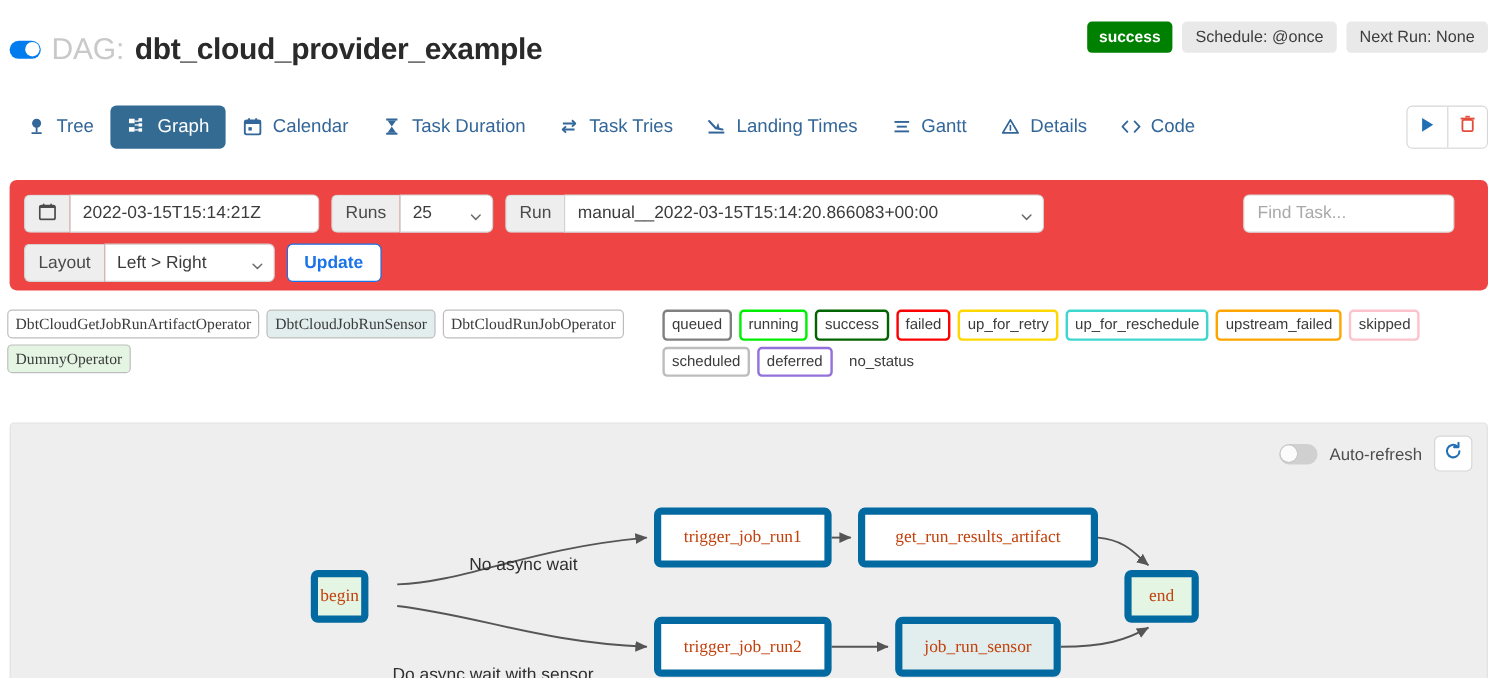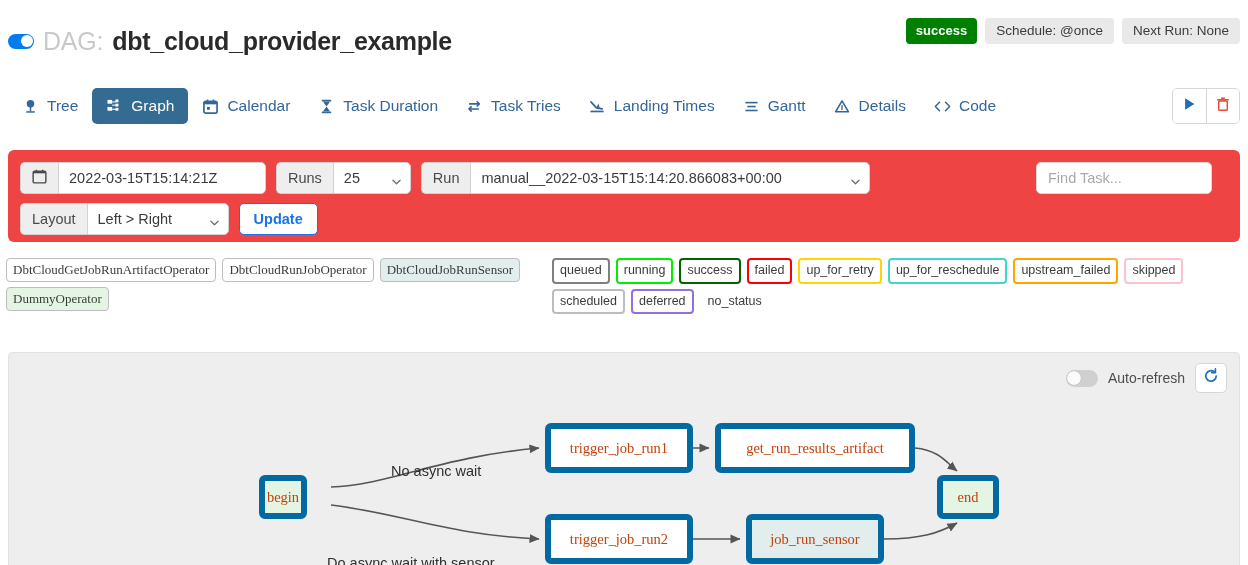--- a/index.html
+++ b/index.html
@@ -49,21 +49,21 @@
     padding: 5px 10px 6px;
   }
 
   
   .navbar {
     position: absolute; left: 0; top: 82px; width: 1248px; height: 48px;
     display: flex; align-items: center; padding: 0 8px;
   }
   .tabs { display: flex; align-items: center; gap: 0px; }
   .tab {
-    display: flex; align-items: flex-end; gap: 8px;
+    display: flex; align-items: flex-start; gap: 8px;
     padding: 9px 14px; border-radius: 5px;
     font-size: 15.5px; color: #336699; white-space: nowrap;
   }
   .tab.active { background: #336b93; color: #ffffff; }
   .tab .ico { display: flex; align-items: center; justify-content: center; width: 17px; height: 17px; flex: none; }
   .tab svg { display: block; }
 
   .nav-actions {
     position: absolute; right: 8px; top: 88px;
     display: flex; border: 1px solid #d6d6d6; border-radius: 5px; overflow: hidden;
@@ -372,22 +372,22 @@
       <div class="gap"></div>
       <div class="btn-outline">Update</div>
     </div>
 
     <div class="find-task">Find Task...</div>
   </div>
 
   <div class="legends">
     <div class="legend-ops legend-block">
       <span class="pill op">DbtCloudGetJobRunArtifactOperator</span>
+      <span class="pill op" style="background:#e2eeee">DbtCloudJobRunSensor</span>
       <span class="pill op">DbtCloudRunJobOperator</span>
-      <span class="pill op" style="background:#e2eeee">DbtCloudJobRunSensor</span>
       <span class="pill op" style="background:#e4f5e4">DummyOperator</span>
     </div>
 
     <div class="legend-states legend-block">
       <span class="pill state" style="border-color:#808080">queued</span>
       <span class="pill state" style="border-color:#00ee00">running</span>
       <span class="pill state" style="border-color:#006400">success</span>
       <span class="pill state" style="border-color:#fb0000">failed</span>
       <span class="pill state" style="border-color:#ffd700">up_for_retry</span>
       <span class="pill state" style="border-color:#3ed6cd">up_for_reschedule</span>

